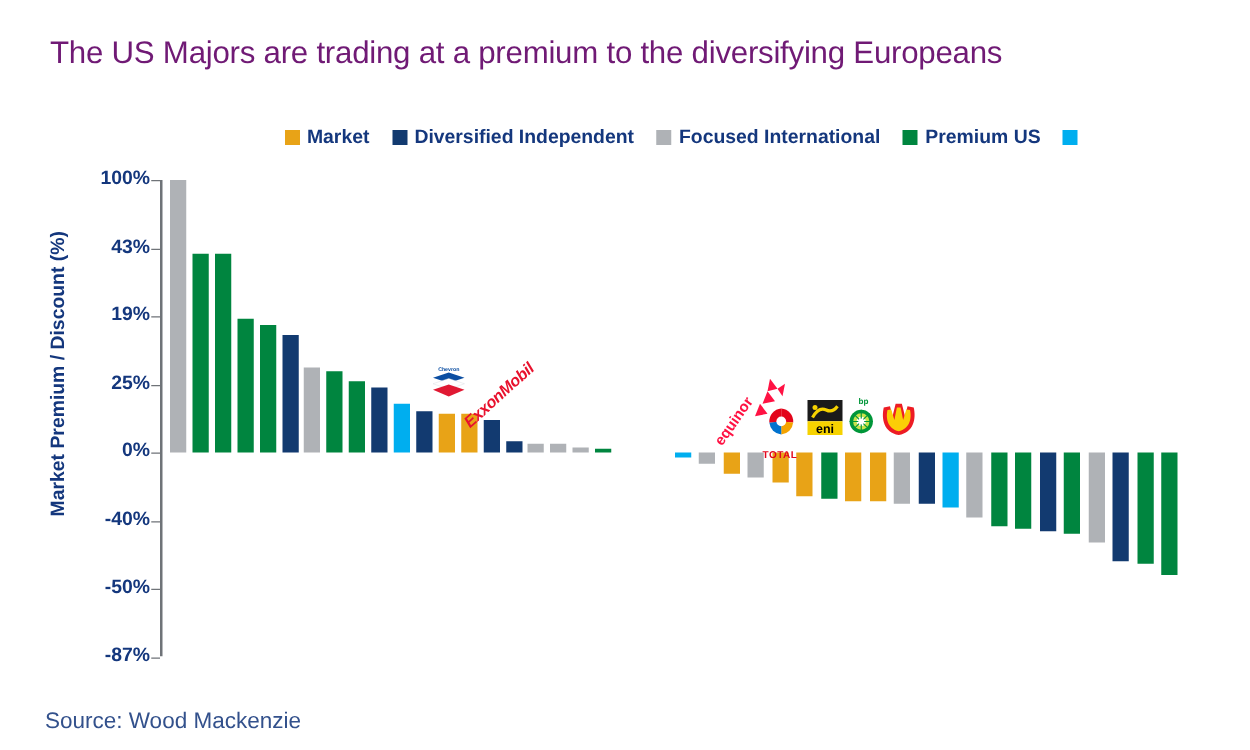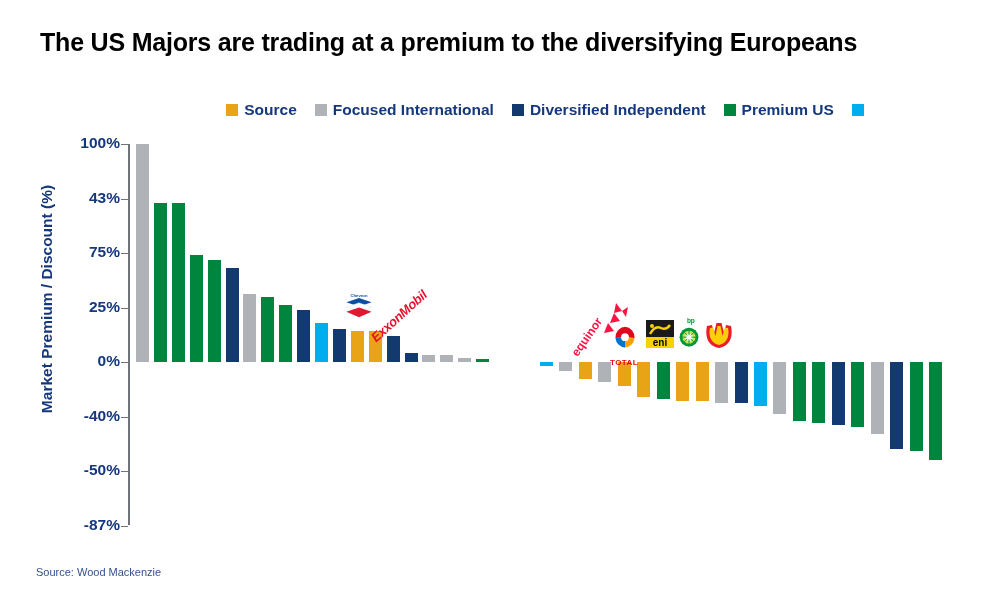--- a/index.html
+++ b/index.html
@@ -6,21 +6,21 @@
   body{
     width:1000px;height:600px;background:#ffffff;overflow:hidden;
     font-family:"Liberation Sans","DejaVu Sans",sans-serif;
     color:#1b3d77;
   }
   #page{position:relative;width:1000px;height:600px;}
 
   
   .title{
     position:absolute;left:40px;top:28px;width:940px;
-    font-size:25px;font-weight:bold;color:#000000;letter-spacing:-0.2px;
+    font-size:25px;font-weight:normal;color:#701a75;letter-spacing:-0.2px;
     white-space:nowrap;
   }
 
   
   .legend{
     position:absolute;left:130px;top:99px;width:830px;height:22px;
     display:flex;align-items:center;justify-content:center;gap:18px;
   }
   .legend-item{display:flex;align-items:center;gap:6px;}
   .legend-swatch{width:12px;height:12px;display:block;flex:none;}
@@ -74,58 +74,58 @@
     font-size:8px;font-weight:bold;color:#e3051b;letter-spacing:0.4px;
     width:30px;
   }
   .eni-logo{width:30px;height:32px;}
   .bp-logo{width:28px;height:34px;}
   .shell-logo{width:30px;height:30px;}
 
   
   .source{
     position:absolute;left:36px;top:566px;
-    font-size:11px;color:#33518c;font-weight:normal;
+    font-size:18px;color:#33518c;font-weight:normal;
   }
 </style>
 </head>
 <body>
 
 <div id="page">
 
   <div class="title">The US Majors are trading at a premium to the diversifying  Europeans</div>
 
   <div class="legend" id="legend">
       <div class="legend-item">
         <span class="legend-swatch" style="background: rgb(232, 163, 23);"></span>
-        <span class="legend-label">Source</span>
+        <span class="legend-label">Market</span>
+      </div>
+      <div class="legend-item">
+        <span class="legend-swatch" style="background: rgb(18, 58, 112);"></span>
+        <span class="legend-label">Diversified Independent</span>
       </div>
       <div class="legend-item">
         <span class="legend-swatch" style="background: rgb(175, 178, 182);"></span>
         <span class="legend-label">Focused International</span>
-      </div>
-      <div class="legend-item">
-        <span class="legend-swatch" style="background: rgb(18, 58, 112);"></span>
-        <span class="legend-label">Diversified Independent</span>
       </div>
       <div class="legend-item">
         <span class="legend-swatch" style="background: rgb(0, 133, 63);"></span>
         <span class="legend-label">Premium US</span>
       </div>
       <div class="legend-item">
         <span class="legend-swatch" style="background: rgb(0, 174, 239);"></span>
       </div>
     </div>
 
   <div class="plot" id="plot">
     <div class="axis-title">Market Premium / Discount (%)</div>
     <div class="ytick-wrap" id="yticks">
         <div class="ytick" style="top: 144px;">100%</div>
         <div class="ytick" style="top: 198.5px;">43%</div>
-        <div class="ytick" style="top: 253px;">75%</div>
+        <div class="ytick" style="top: 253px;">19%</div>
         <div class="ytick" style="top: 307.5px;">25%</div>
         <div class="ytick" style="top: 362px;">0%</div>
         <div class="ytick" style="top: 416.5px;">-40%</div>
         <div class="ytick" style="top: 471px;">-50%</div>
         <div class="ytick" style="top: 525.5px;">-87%</div>
       </div>
   <div class="tickmark" style="top: 144px;"></div>
       <div class="tickmark" style="top: 198.5px;"></div>
       <div class="tickmark" style="top: 253px;"></div>
       <div class="tickmark" style="top: 307.5px;"></div>

